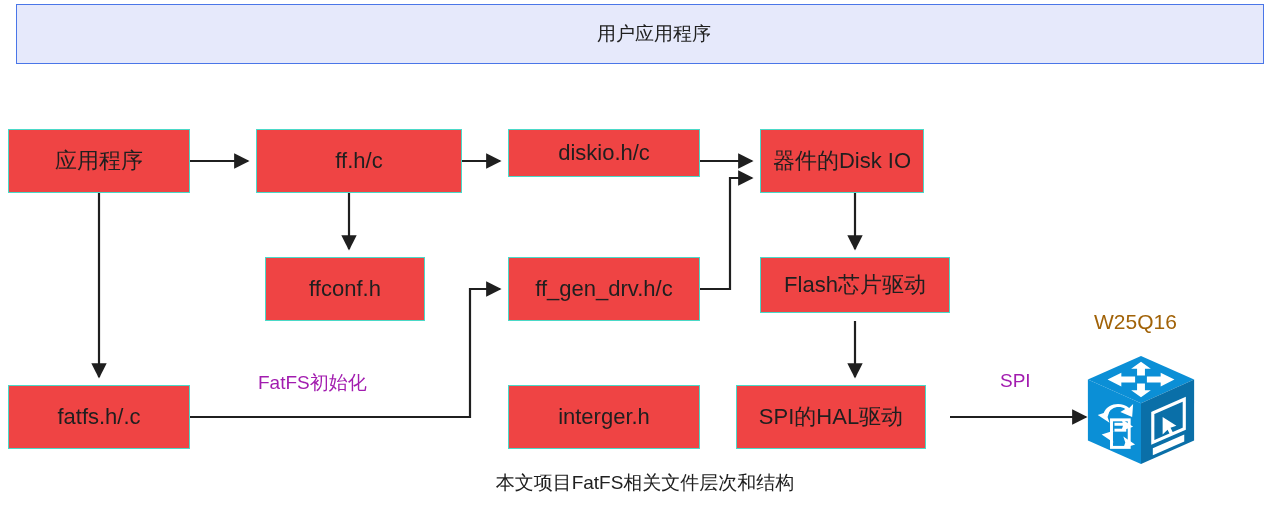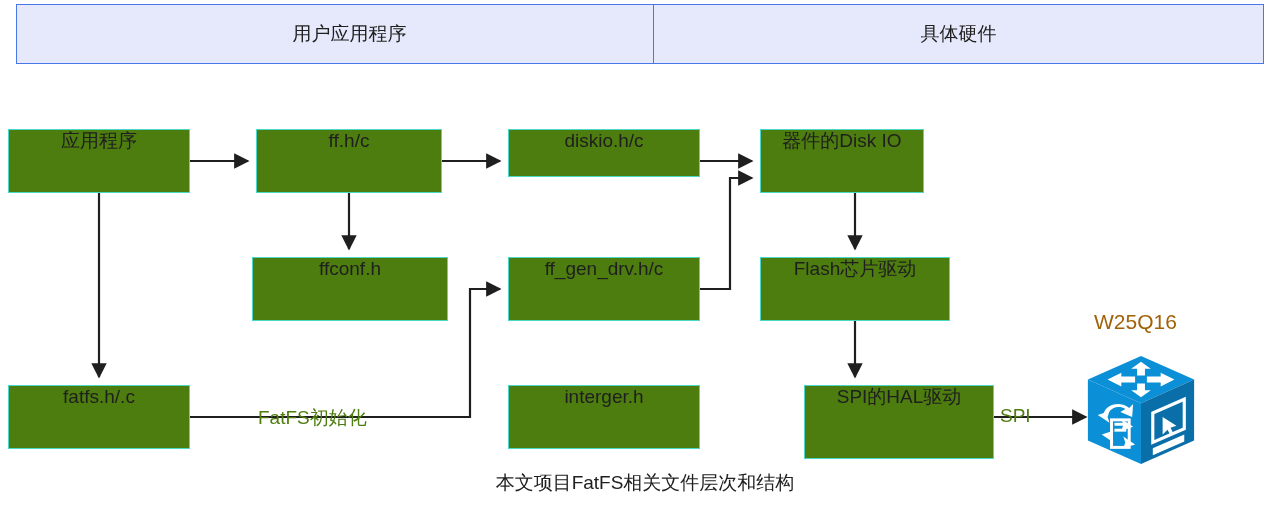--- a/index.html
+++ b/index.html
@@ -36,49 +36,48 @@
     justify-content: center;
     font-size: 19px;
     color: #202020;
     box-sizing: border-box;
   }
   .header-cell:first-child { margin-left: 12px; padding-left: 28px; }
 
   
   .node {
     position: absolute;
-    background: #4d7c0f;
+    background: #ef4444;
     border: 1.8px solid #4ad9c8;
     box-sizing: border-box;
     display: flex;
-    align-items: flex-start;
+    align-items: center;
     justify-content: center;
-    font-size: 19px;
+    font-size: 22px;
     color: #1f1f1f;
     text-align: center;
     line-height: 1.2;
   }
 
   
   #edges {
     position: absolute;
     left: 0;
     top: 0;
     width: 1268px;
     height: 507px;
     pointer-events: none;
   }
 
   
   .edge-label {
     position: absolute;
     font-size: 19px;
-    color: #4d7c0f;
+    color: #a21caf;
     white-space: nowrap;
-    margin-top: 35px;
   }
   #chip-label {
     position: absolute;
     font-size: 21px;
     color: #a16207;
     white-space: nowrap;
   }
   #caption {
     position: absolute;
     left: 0;
@@ -97,23 +96,20 @@
     height: 118px;
   }
 </style>
 </head>
 <body>
 
 <div id="header-band">
   <div class="header-cell">
     <span>用户应用程序</span>
   </div>
-  <div class="header-cell">
-    <span>具体硬件</span>
-  </div>
 </div>
 
 <svg id="edges" viewBox="0 0 1268 507" xmlns="http://www.w3.org/2000/svg">
   <defs>
     <marker id="arrow" viewBox="0 0 10 10" refX="9" refY="5" markerWidth="7" markerHeight="7" orient="auto-start-reverse">
       <path d="M 0 0 L 10 5 L 0 10 z" fill="#1f1f1f"></path>
     </marker>
   </defs>
   <g stroke="#1f1f1f" stroke-width="2.2" fill="none" marker-end="url(#arrow)">
 
@@ -135,47 +131,47 @@
 
     <path d="M 700 289 L 730 289 L 730 178 L 752 178"></path>
 
     <path d="M 950 417 L 1086 417"></path>
   </g>
 </svg>
 
 <div class="node" style="left:8px;top:129px;width:182px;height:64px">
   <span>应用程序</span>
 </div>
-<div class="node" style="left:256px;top:129px;width:186px;height:64px">
+<div class="node" style="left:256px;top:129px;width:206px;height:64px">
   <span>ff.h/c</span>
 </div>
 <div class="node" style="left:508px;top:129px;width:192px;height:48px">
   <span>diskio.h/c</span>
 </div>
 <div class="node" style="left:760px;top:129px;width:164px;height:64px">
   <span>器件的Disk IO</span>
 </div>
 
-<div class="node" style="left:252px;top:257px;width:196px;height:64px">
+<div class="node" style="left:265px;top:257px;width:160px;height:64px">
   <span>ffconf.h</span>
 </div>
 <div class="node" style="left:508px;top:257px;width:192px;height:64px">
   <span>ff_gen_drv.h/c</span>
 </div>
-<div class="node" style="left:760px;top:257px;width:190px;height:64px">
+<div class="node" style="left:760px;top:257px;width:190px;height:56px">
   <span>Flash芯片驱动</span>
 </div>
 
 <div class="node" style="left:8px;top:385px;width:182px;height:64px">
   <span>fatfs.h/.c</span>
 </div>
 <div class="node" style="left:508px;top:385px;width:192px;height:64px">
   <span>interger.h</span>
 </div>
-<div class="node" style="left:804px;top:385px;width:190px;height:74px">
+<div class="node" style="left:736px;top:385px;width:190px;height:64px">
   <span>SPI的HAL驱动</span>
 </div>
 
 <div class="edge-label" style="left:258px;top:370px">FatFS初始化</div>
 <div class="edge-label" style="left:1000px;top:370px">SPI</div>
 
 <div id="chip-label" style="left:1094px;top:310px">W25Q16</div>
 
 <svg id="chip-icon" viewBox="0 0 120 120" xmlns="http://www.w3.org/2000/svg">
 

